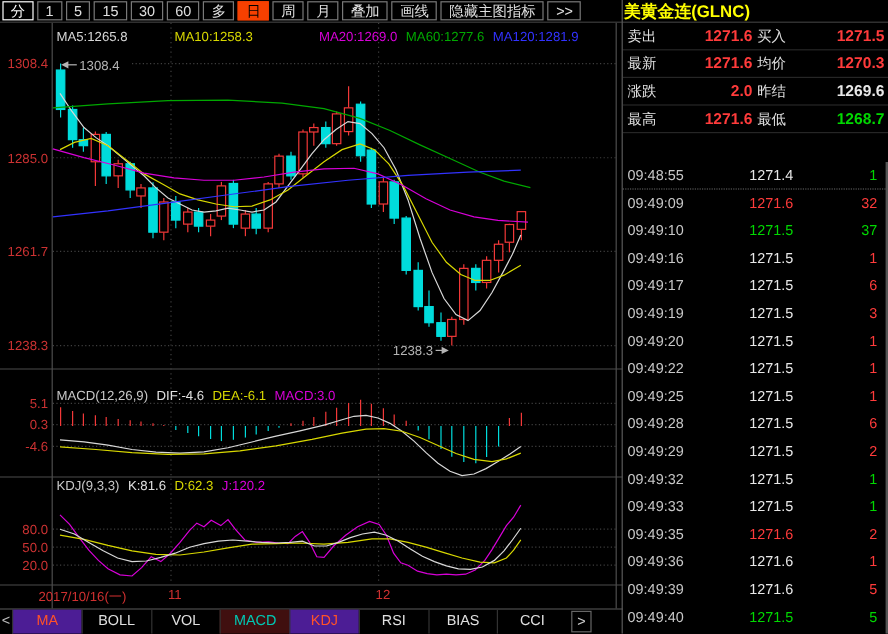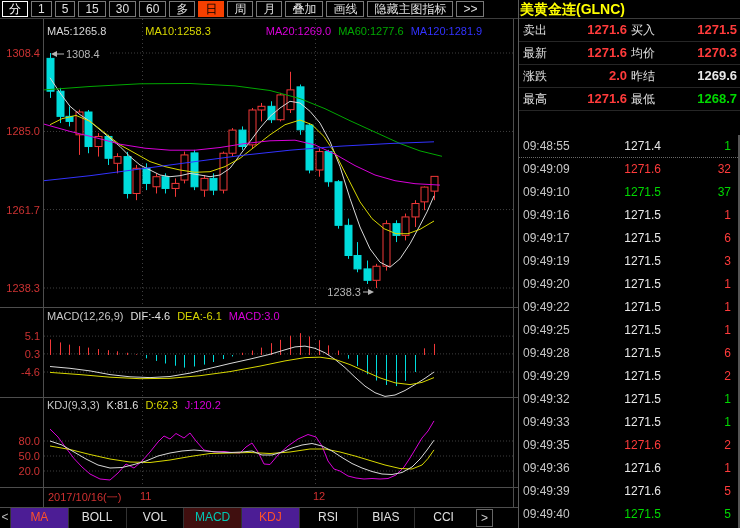--- a/index.html
+++ b/index.html
@@ -278,24 +278,24 @@
       <polyline points="50,372.4 80,374.6 110,377.2 140,378.7 170,378.3 200,375.7 230,371.6 260,366.1 285,360.9 305,357.6 320,357.2 335,359.4 350,364.6 365,371.3 380,377.9 395,382.8 410,384.6 422,382.4 434,377.6" fill="none" stroke="#d8d800"></polyline>
     </g>
     <g>
       <polyline points="50,429.0 58,437.0 66,448.0 74,458.5 82,467.0 90,474.0 100,479.0 110,480.0 118,473.0 126,464.0 134,468.0 142,461.0 150,452.0 158,442.0 164,436.0 170,439.0 176,433.5 184,438.0 190,433.0 196,441.0 204,450.0 214,452.0 224,451.5 232,452.5 240,453.0 246,447.0 252,443.0 258,452.0 264,464.0 270,464.5 278,455.0 288,446.0 298,439.0 308,434.5 316,437.0 322,446.0 328,461.0 334,469.0 340,471.0 348,476.0 356,478.0 364,479.0 372,478.5 380,479.0 388,478.5 396,475.0 404,467.0 410,458.0 416,448.0 422,438.0 428,431.0 434,420.9" fill="none" stroke="#d800d8"></polyline>
       <polyline points="50,446.0 70,449.5 90,454.5 110,459.0 130,462.0 150,462.5 170,460.0 190,456.5 210,453.5 230,453.0 250,452.5 270,453.5 290,452.0 310,449.0 325,449.0 340,452.0 355,456.0 370,460.5 385,465.0 400,468.5 412,469.0 422,465.0 428,458.5 434,449.9" fill="none" stroke="#d8d800"></polyline>
       <polyline points="50,441.0 62,445.0 74,452.0 86,459.0 98,465.0 110,468.0 122,467.5 134,464.5 146,461.0 158,456.0 170,453.0 182,451.0 194,450.0 206,451.0 218,452.0 230,452.5 242,452.0 252,451.0 262,455.0 272,455.0 282,452.0 292,448.0 302,445.0 312,443.5 322,446.0 332,451.0 342,457.5 352,463.5 362,468.0 372,471.5 382,474.0 392,474.5 402,472.5 412,467.0 420,459.0 427,450.0 434,440.2" fill="none" stroke="#d8d8d8"></polyline>
     </g>
   </svg>
 
 <div class="legend" id="legend-main" style="left:47px;top:25px"><span style="color: rgb(216, 216, 216);">MA5:1265.8</span><span style="color: rgb(216, 216, 0); margin-left: 32px;">MA10:1258.3</span><span style="color: rgb(216, 0, 216); padding-left: 48px;">MA20:1269.0</span><span style="color: rgb(0, 168, 0);">MA60:1277.6</span><span style="color: rgb(50, 50, 255);">MA120:1281.9</span></div>
-<div class="legend" id="legend-macd" style="left:47px;top:310px"><span style="color: rgb(200, 200, 200);">MACD(12,26,9)</span><span style="color: rgb(224, 224, 224);">DIF:-4.6</span><span style="color: rgb(216, 216, 0);">DEA:-6.1</span><span style="color: rgb(216, 0, 216);">MACD:3.0</span></div>
+<div class="legend" id="legend-macd" style="left:47px;top:324px"><span style="color: rgb(200, 200, 200);">MACD(12,26,9)</span><span style="color: rgb(224, 224, 224);">DIF:-4.6</span><span style="color: rgb(216, 216, 0);">DEA:-6.1</span><span style="color: rgb(216, 0, 216);">MACD:3.0</span></div>
 <div class="legend" id="legend-kdj" style="left:47px;top:399px"><span style="color: rgb(200, 200, 200); margin-top: 13px;">KDJ(9,3,3)</span><span style="color: rgb(224, 224, 224);">K:81.6</span><span style="color: rgb(216, 216, 0);">D:62.3</span><span style="color: rgb(216, 0, 216);">J:120.2</span></div>
 <div id="date-axis">
-    <span style="left: 48px;">2017/10/16(一)</span>
+    <span style="left: 32px;">2017/10/16(一)</span>
     <span style="left: 140px;">11</span>
     <span style="left: 313px;">12</span>
   </div>
 
 <div class="vdivider"></div>
 <div id="quotes">
     <div class="qrow">
       <div class="qlabel">卖出</div>
       <div class="qval c-red">1271.6</div>
       <div class="qlabel">买入</div>

